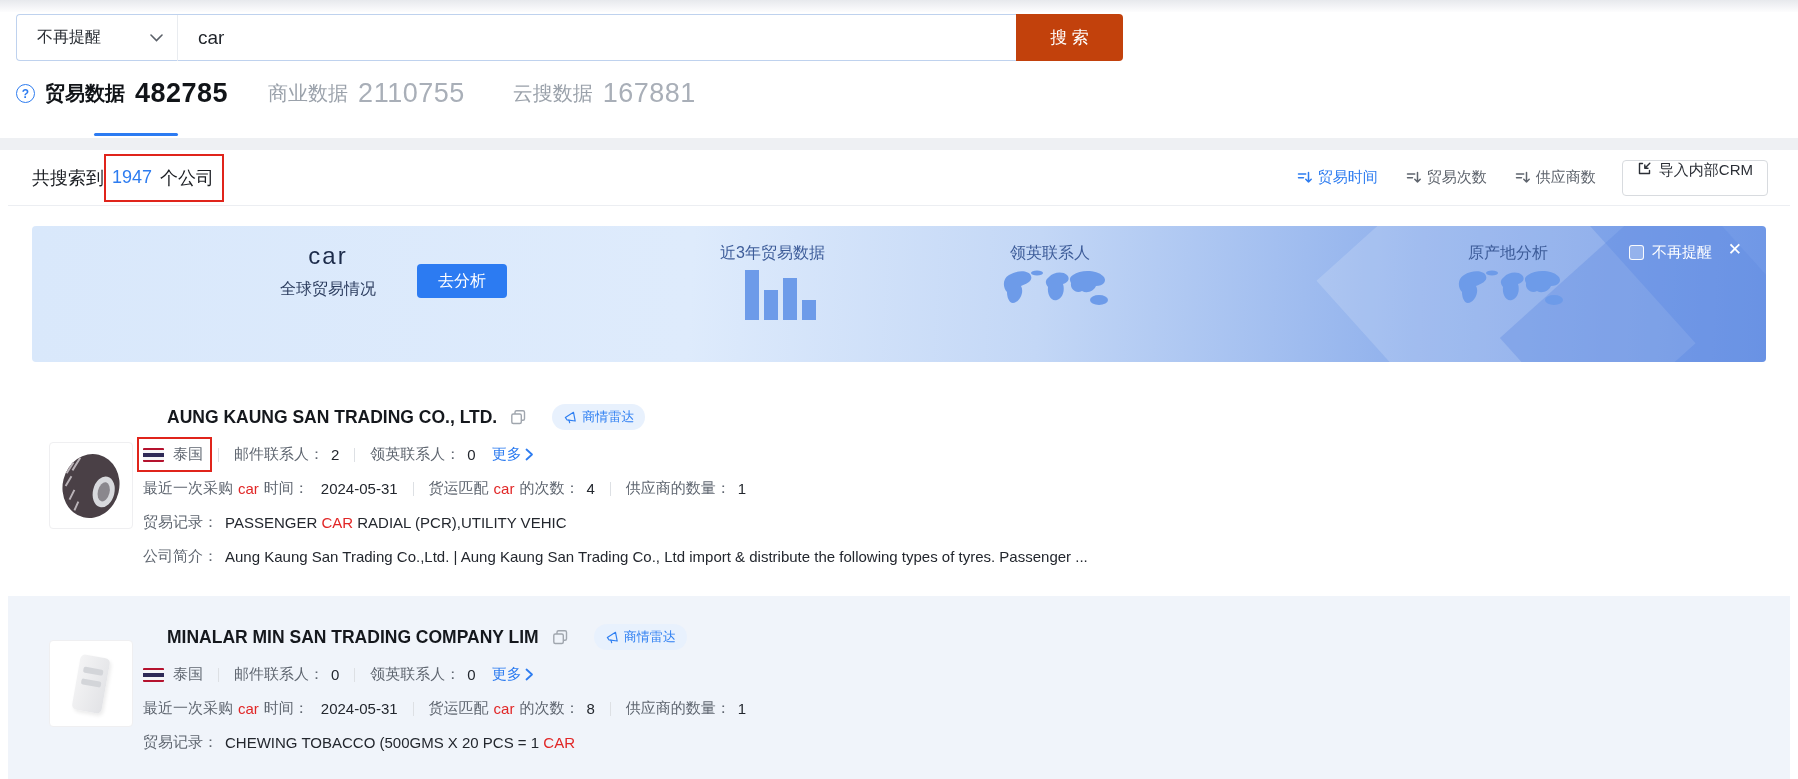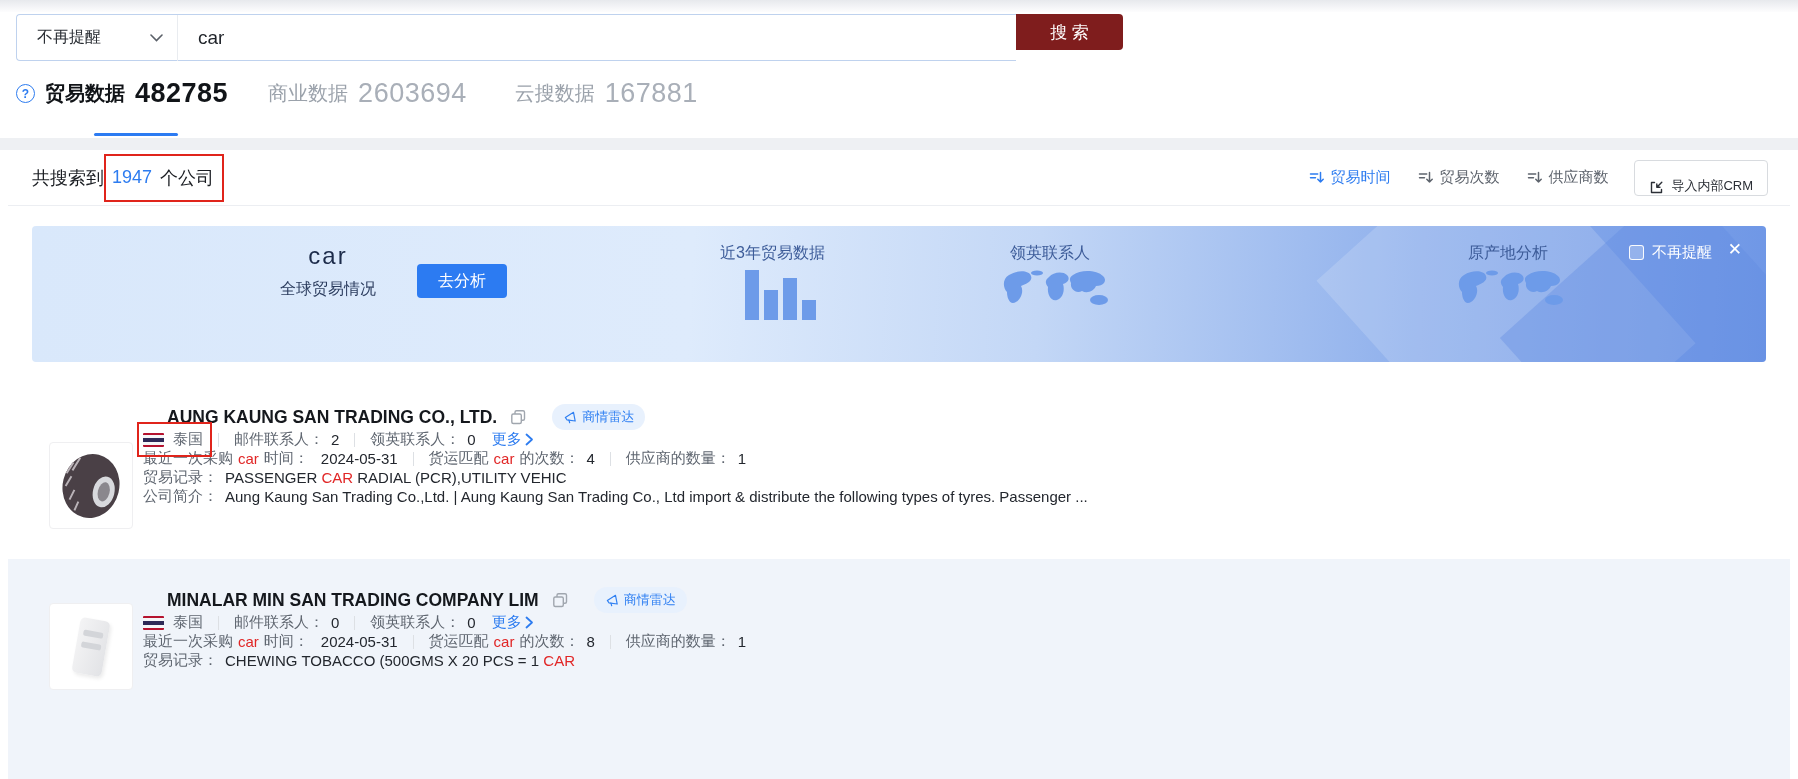--- a/index.html
+++ b/index.html
@@ -17,21 +17,21 @@
     width:1000px; height:47px; border:1px solid #BFD2EE; border-right:none;
     border-radius:4px 0 0 4px; display:flex; align-items:center; background:#fff;
   }
   .search-select { width:160px; height:100%; display:flex; align-items:center;
     padding:0 14px 0 20px; cursor:pointer; }
   .search-select .lbl { font-size:16px; color:#2A2E34; }
   .search-select svg { margin-left:auto; }
   .search-divider { width:1px; height:46px; background:#E9ECF0; }
   .search-input { flex:1; height:100%; border:none; outline:none; font-size:19px;
     color:#1F2329; padding:0 20px; font-family:inherit; background:transparent; }
-  .search-btn { width:107px; height:36px; background:#7f1d1d; color:#fff;
+  .search-btn { width:107px; height:47px; background:#c2410c; color:#fff;
     font-size:17px; border:none; border-radius:0 4px 4px 0; cursor:pointer;
     font-family:inherit; }
   
   .tabs-row { position:absolute; top:78px; left:16px; display:flex; align-items:center; }
   .help-icon { width:19px; height:19px; border:1.6px solid #2D7CF0; border-radius:50%;
     color:#2D7CF0; font-size:12px; font-weight:700; display:flex; align-items:center;
     justify-content:center; cursor:pointer; }
   .tab { display:flex; align-items:center; cursor:pointer; }
   .tab .t-label { font-size:20px; }
   .tab .t-count { font-size:27px; margin-left:10px; letter-spacing:.5px; }
@@ -53,23 +53,23 @@
   .rh-left { display:flex; align-items:center; font-size:18px; color:#1A1D22; }
   .rh-count-wrap { position:relative; display:flex; align-items:center; margin-left:8px; }
   .rh-count { color:#2D7CF0; }
   .rh-suffix { margin-left:8px; }
   .annotation-box { position:absolute; border:2px solid #E0241B; pointer-events:none; }
   .box-count { left:-8px; right:-10px; top:-12px; bottom:-12px; }
   .rh-right { margin-left:auto; display:flex; align-items:center; }
   .sort-item { display:flex; align-items:center; gap:6px; font-size:15px;
     color:#5E646D; cursor:pointer; margin-left:28px; }
   .sort-item.active { color:#2D7CF0;text-align:center; }
-  .crm-btn { margin-left:26px; height:36px; display:flex; align-items:flex-end; gap:7px;
+  .crm-btn { margin-left:26px; height:36px; display:flex; align-items:flex-start; gap:7px;
     border:1px solid #D8DBDF; border-radius:4px; background:#fff; padding:0 14px;
-    font-size:13px; color:#2B2F36; cursor:pointer; font-family:inherit; }
+    font-size:15px; color:#2B2F36; cursor:pointer; font-family:inherit; }
   
   .banner { margin:20px 24px 0; height:136px; flex-shrink:0; position:relative;
     border-radius:4px; overflow:hidden;
     background:linear-gradient(93deg,#D9E8FB 0%,#DEEBFC 38%,#C3D7F6 58%,#8FB0EC 80%,#6F97E6 100%); }
   .banner .streak1 { position:absolute; right:110px; bottom:-70px; width:300px; height:240px;
     background:rgba(255,255,255,.16); transform:rotate(48deg); }
   .banner .streak2 { position:absolute; right:10px; bottom:-90px; width:200px; height:240px;
     background:rgba(96,140,226,.38); transform:rotate(48deg); }
   .bn-kw-block { position:absolute; left:240px; top:16px; width:112px; text-align:center; }
   .bn-keyword { font-size:24px; color:#1C2B4A; letter-spacing:2px; }
@@ -95,21 +95,21 @@
     border:1px solid #EFEFF1; border-radius:4px; margin-top:38px; overflow:hidden;
     cursor:pointer; display:flex; align-items:center; justify-content:center; }
   .company.alt .thumb { margin-top:16px; }
   .c-body { margin-left:10px; flex:1; min-width:0; }
   .c-title-row { display:flex; align-items:center;margin-left:24px; }
   .c-name { font-size:17.5px; font-weight:700; color:#15181D; cursor:pointer; }
   .copy-icon { margin-left:13px; cursor:pointer; display:flex; }
   .badge { margin-left:25px; display:inline-flex; align-items:center; gap:5px;
     background:#E8F1FD; border-radius:13px; padding:4px 11px; font-size:13px;
     color:#2E7FF2; cursor:pointer; }
-  .c-row { display:flex; align-items:center; font-size:15px; color:#5F6670; }
+  .c-row { display:flex; align-items:center; font-size:15px; color:#5F6670; margin-top:15px; }
   .c-row .val { color:#23272E; margin-left:7px; }
   .vdiv { width:1px; height:14px; background:#DDE0E4; margin:0 15px; }
   .flag-wrap { position:relative; display:flex; align-items:center; }
   .box-flag { left:-6px; right:-9px; top:-8px; bottom:-8px; }
   .flag-th { width:21px; height:14px; border-radius:1px; display:inline-block;
     background:linear-gradient(180deg,#B5122E 0 16.6%,#F5F6F8 16.6% 33.2%,#2E2A57 33.2% 66.5%,#F5F6F8 66.5% 83.2%,#B5122E 83.2% 100%); }
   .country { margin-left:9px; }
   .more-link { color:#2D7CF0; margin-left:16px; display:flex; align-items:center; gap:3px;
     cursor:pointer; }
   .kw-red { color:#E12626; margin:0 5px; }
@@ -146,21 +146,21 @@
   </div>
 
   <div class="tabs-row">
     <div class="help-icon">?</div>
     <div class="tab active">
       <span class="t-label">贸易数据</span>
       <span class="t-count">482785</span>
     </div>
     <div class="tab inactive in1">
       <span class="t-label">商业数据</span>
-      <span class="t-count">2603694</span>
+      <span class="t-count">2110755</span>
     </div>
     <div class="tab inactive in2">
       <span class="t-label">云搜数据</span>
       <span class="t-count">167881</span>
     </div>
   </div>
   <div class="tab-underline"></div>
 </div>
 
 <div class="gray-gap"></div>

